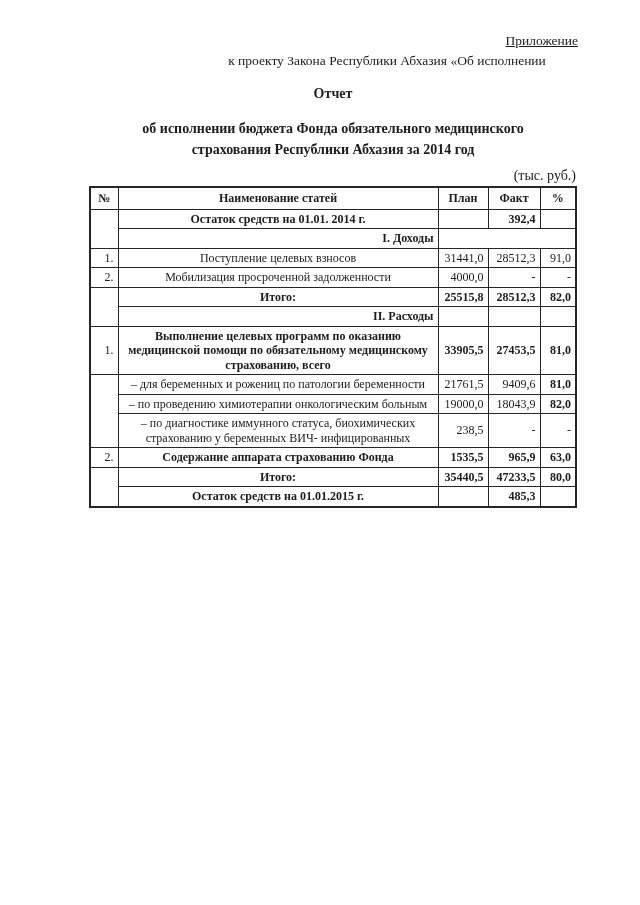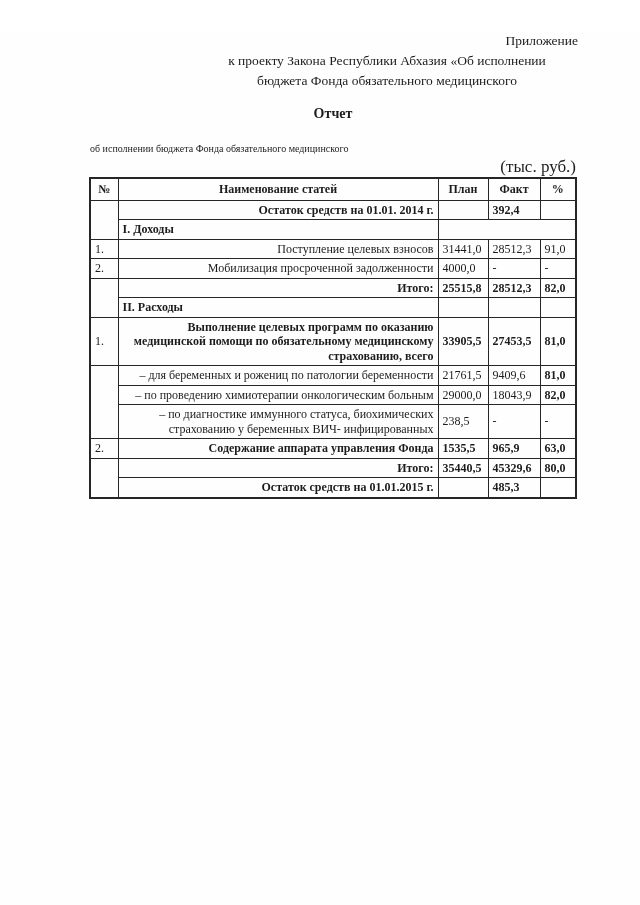--- a/index.html
+++ b/index.html
@@ -6,63 +6,63 @@
   body{
     width:640px;height:905px;background:#ffffff;
     font-family:"Liberation Serif","DejaVu Serif",serif;
     color:#1c1c1c;overflow:hidden;
   }
   .page{position:relative;width:640px;height:905px;background:#fefefe;}
   .appendix{
     margin:31px 62px 0 auto;width:382px;
     text-align:center;font-size:13.5px;line-height:20px;
   }
-  .appendix .first-line{text-align:right;}
+  .appendix .first-line{text-align:right;text-decoration:underline;}
   .doc-title{
     margin:14px 0 16px 90px;width:486px;
     text-align:center;font-weight:bold;font-size:14px;line-height:17px;
   }
   .doc-subtitle{
     margin:13px 0 0 90px;width:486px;
-    font-weight:normal;font-size:10px;line-height:21px;
+    text-align:center;font-weight:bold;font-size:14px;line-height:21px;
   }
   .units{
-    width:576px;text-align:right;font-size:17px;line-height:16px;
+    width:576px;text-align:right;font-size:14px;line-height:16px;margin-top:8px;
   }
   table.report{
     border-collapse:collapse;table-layout:fixed;
     margin:2px 0 0 89px;width:486px;
     font-size:12px;
     border:2px solid #262626;
   }
   table.report th, table.report td{
     border:1px solid #262626;
     padding:2px 4px;line-height:14.5px;vertical-align:middle;
     overflow:hidden;
   }
   table.report th{font-weight:bold;text-align:center;padding:3px 2px;}
-  td.center{text-align:left;padding-left:1px;padding-right:1px;margin-left:19px;}
-  td.left{text-align:right;}
+  td.center{text-align:right;padding-left:1px;padding-right:1px;margin-left:19px;}
+  td.left{text-align:center;}
   td.b{font-weight:bold;}
 </style>
 </head>
 <body>
 
 <div class="page">
 
   <div class="appendix">
     <div class="first-line">Приложение</div>
     <div>к проекту Закона Республики Абхазия «Об исполнении</div>
-    <div>бюджета Фонда обязательного медицинского</div>
   </div>
 
   <div class="doc-title">Отчет</div>
 
   <div class="doc-subtitle">
     <div>об исполнении бюджета Фонда обязательного медицинского</div>
+    <div>страхования Республики Абхазия за 2014 год</div>
   </div>
 
   <div class="units">(тыс. руб.)</div>
 
   <table class="report">
     <colgroup>
       <col style="width:28px">
       <col style="width:320px">
       <col style="width:50px">
       <col style="width:52px">
@@ -125,42 +125,42 @@
         </tr>
         <tr>
           <td rowspan="3" class="center"></td>
           <td class="left">– для беременных и рожениц по патологии беременности</td>
           <td class="center">21761,5</td>
           <td class="center">9409,6</td>
           <td class="b center">81,0</td>
         </tr>
         <tr>
           <td class="left">– по проведению химиотерапии онкологическим больным</td>
-          <td class="center">29000,0</td>
+          <td class="center">19000,0</td>
           <td class="center">18043,9</td>
           <td class="b center">82,0</td>
         </tr>
         <tr>
           <td class="left">– по диагностике иммунного статуса, биохимических страхованию у беременных ВИЧ- инфицированных</td>
           <td class="center">238,5</td>
           <td class="center">-</td>
           <td class="center">-</td>
         </tr>
         <tr>
           <td class="center">2.</td>
-          <td class="b left">Содержание аппарата управления Фонда</td>
+          <td class="b left">Содержание аппарата страхованию Фонда</td>
           <td class="b center">1535,5</td>
           <td class="b center">965,9</td>
           <td class="b center">63,0</td>
         </tr>
         <tr>
           <td rowspan="2" class="center"></td>
           <td class="b left">Итого:</td>
           <td class="b center">35440,5</td>
-          <td class="b center">45329,6</td>
+          <td class="b center">47233,5</td>
           <td class="b center">80,0</td>
         </tr>
         <tr>
           <td class="b left">Остаток средств на 01.01.2015 г.</td>
           <td class="center"></td>
           <td class="b center">485,3</td>
           <td class="center"></td>
         </tr>
       </tbody>
   </table>

